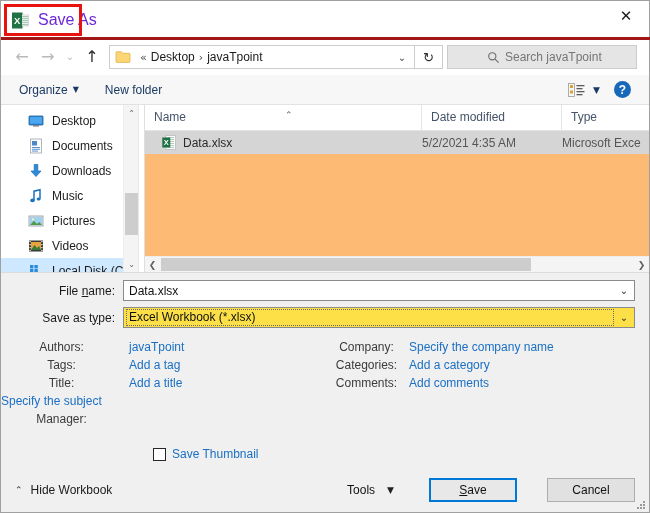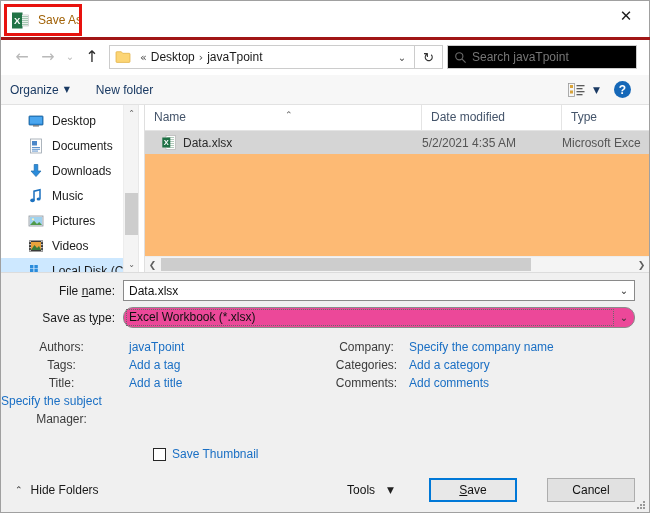--- a/index.html
+++ b/index.html
@@ -45,22 +45,22 @@
     padding-left: 11px;
     gap: 9px;
   }
   .excel-icon {
     width: 17px;
     height: 17px;
     position: relative;
     flex: 0 0 17px;
   }
   .title-text {
-    font-size: 12px;
-    color: #a16207;
+    font-size: 16px;
+    color: #6d28d9;
     line-height: 1;
     white-space: nowrap;
   }
   .close-btn {
     position: absolute;
     right: 0;
     top: 0;
     width: 46px;
     height: 31px;
     display: flex;
@@ -168,26 +168,27 @@
     justify-content: center;
     box-sizing: border-box;
     color: #333;
     font-size: 13px;
     font-family: "DejaVu Sans", sans-serif;
   }
   .searchbox {
     width: 190px;
     height: 24px;
     border: 1px solid #cccccc;
-    background: #000000;
+    background: #e5e5e5;
     display: flex;
     align-items: center;
     margin-left: 4px;
     box-sizing: border-box;
     flex: 0 0 190px;
+    padding-left: 33px;
   }
   .search-icon {
     width: 24px;
     display: flex;
     align-items: center;
     justify-content: center;
     flex: 0 0 24px;
   }
   .search-text {
     font-size: 12px;
@@ -196,21 +197,21 @@
   }
 
   
   .toolbar {
     height: 30px;
     flex: 0 0 30px;
     background: #f7f7f7;
     border-bottom: 1px solid #e2e2e2;
     display: flex;
     align-items: center;
-    padding: 0 10px 0 9px;
+    padding: 0 10px 0 18px;
     box-sizing: border-box;
   }
   .tb-item {
     font-size: 12px;
     color: #1a3a63;
     display: flex;
     align-items: center;
     gap: 5px;
     margin-right: 26px;
     white-space: nowrap;
@@ -413,21 +414,21 @@
   .combo {
     flex: 1 1 auto;
     height: 21px;
     border: 1px solid #8a8a8a;
     background: #ffffff;
     display: flex;
     align-items: center;
     box-sizing: border-box;
     min-width: 0;
   }
-  .combo.grey { background: #ec4899; border-radius: 10px; }
+  .combo.grey { background: #fde047; }
   .combo-value {
     flex: 1 1 auto;
     font-size: 12px;
     color: #111;
     padding-left: 5px;
     white-space: nowrap;
     overflow: hidden;
   }
   .combo.grey .combo-value {
     outline: 1px dotted #6b6b6b;
@@ -855,21 +856,21 @@
 
     <div class="thumb-row">
       <span class="checkbox"></span>
       <span class="thumb-label">Save Thumbnail</span>
     </div>
   </div>
 
   <div class="footer">
     <div class="hide-folders">
       <span class="hf-chev">⌃</span>
-      <span>Hide Folders</span>
+      <span>Hide Workbook</span>
     </div>
     <div class="footer-right">
       <div class="tools-btn">
         <span>Tools</span>
         <span class="tools-caret">▼</span>
       </div>
       <div class="btn default">
           <span class="acc">S</span>
           <span>ave</span>
         </div>

